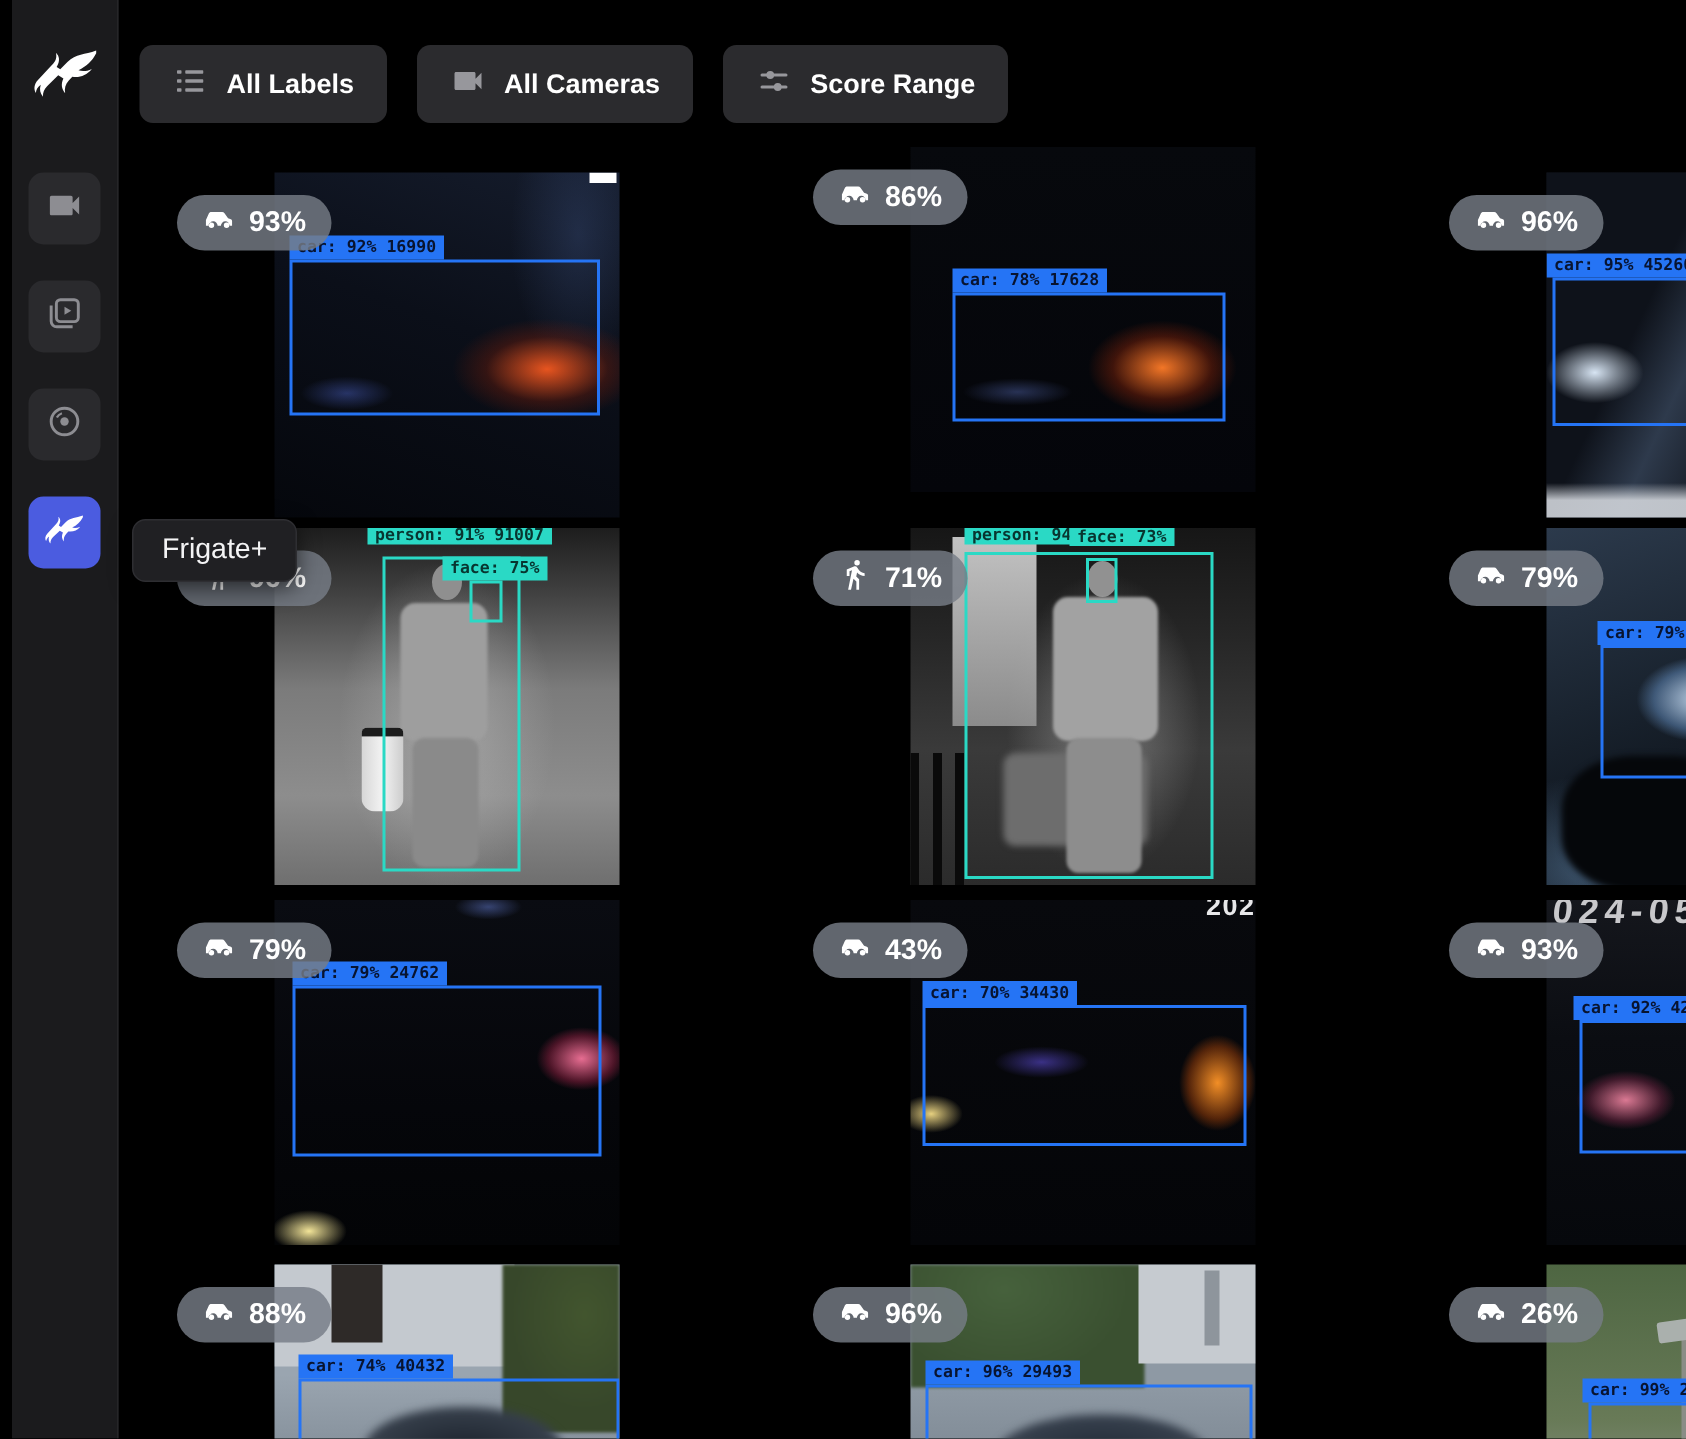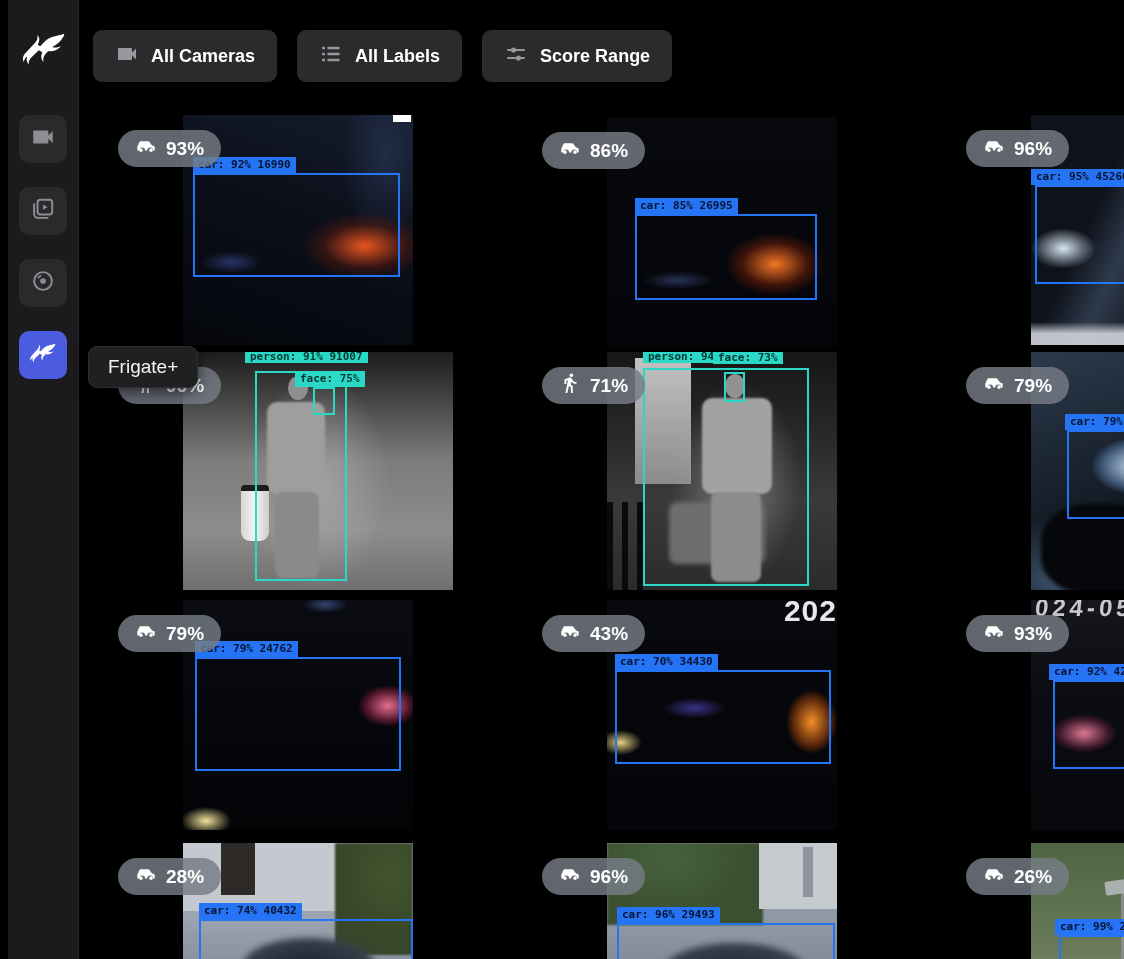--- a/index.html
+++ b/index.html
@@ -56,21 +56,21 @@
   .s12{background:
     radial-gradient(66px 42px at 73% 64%, rgba(255,124,40,.95), rgba(150,40,10,.4) 50%, transparent 75%),
     radial-gradient(52px 13px at 31% 71%, rgba(120,150,255,.3), transparent 70%),
     linear-gradient(180deg,#07090d,#04050a);}
   .s13{background:
     radial-gradient(54px 34px at 14% 58%, rgba(226,240,255,.95), transparent 60%),
     linear-gradient(0deg, rgba(208,212,218,.9) 0 5%, transparent 10%),
     linear-gradient(115deg,#0e121a 32%,#2e3a4c 46%,#141922 62%),#0a0d13;}
   .ir1{background:
     radial-gradient(100px 150px at 50% 55%, rgba(190,190,190,.55), transparent 72%),
-    linear-gradient(180deg,#1d1d1d 0%,#3c3c3c 16%,#7b7b7b 45%,#8d8d8d 75%,#6f6f6f 100%); padding-left: 40px;}
+    linear-gradient(180deg,#1d1d1d 0%,#3c3c3c 16%,#7b7b7b 45%,#8d8d8d 75%,#6f6f6f 100%);}
   .ir2{background:
     radial-gradient(90px 140px at 56% 55%, rgba(185,185,185,.5), transparent 72%),
     linear-gradient(180deg,#161616,#262626 30%,#3a3a3a 62%,#2b2b2b);}
   .s23{background:
     radial-gradient(58px 38px at 45% 48%, rgba(215,235,255,.9), rgba(120,170,230,.4) 55%, transparent 75%),
     radial-gradient(120px 90px at 12% 96%, rgba(108,148,188,.5), transparent 70%),
     linear-gradient(160deg,#2c3a4c 0%,#1a2430 40%,#0c1118 75%,#070a0f);}
   .s31{background:
     radial-gradient(40px 28px at 89% 46%, rgba(255,120,160,.9), rgba(180,40,80,.4) 55%, transparent 75%),
     radial-gradient(36px 20px at 10% 96%, rgba(255,240,160,.95), transparent 70%),
@@ -156,29 +156,29 @@
           <use href="#sym-bird"></use>
         </svg></span>
   </div>
 </nav>
 
 <div class="tooltip">Frigate+</div>
 
 <div class="toolbar">
   <button class="tb-btn">
     <span><svg viewBox="0 0 24 24">
-          <use href="#sym-videocam"></use>
-        </svg></span>
-    <span>All Cameras</span>
+          <use href="#sym-list"></use>
+        </svg></span>
+    <span>All Labels</span>
   </button>
   <button class="tb-btn">
     <span><svg viewBox="0 0 24 24">
-          <use href="#sym-list"></use>
-        </svg></span>
-    <span>All Labels</span>
+          <use href="#sym-videocam"></use>
+        </svg></span>
+    <span>All Cameras</span>
   </button>
   <button class="tb-btn">
     <span><svg viewBox="0 0 24 24">
           <use href="#sym-sliders"></use>
         </svg></span>
     <span>Score Range</span>
   </button>
 </div>
 
 <div class="card" style="left:86px;top:115px;height:230px">
@@ -188,29 +188,29 @@
         </svg></span>
     <span>93%</span>
   </div>
   <div class="snap s11" style="height:230px">
     <div class="fx" style="right:2px;top:0;width:18px;height:7px;background:#fff"></div>
     <div class="blabel" style="left:10px;top:42px">car: 92% 16990</div>
     <div class="bbox" style="left:10px;top:58px;width:203px;height:100px"></div>
   </div>
 </div>
 
-<div class="card" style="left:510px;top:117px;height:230px">
+<div class="card" style="left:510px;top:98px;height:230px">
   <div class="badge">
     <span><svg viewBox="0 0 24 24">
           <use href="#sym-car"></use>
         </svg></span>
     <span>86%</span>
   </div>
   <div class="snap s12" style="height:230px">
-    <div class="blabel" style="left:28px;top:81px">car: 85% 26995</div>
+    <div class="blabel" style="left:28px;top:81px">car: 78% 17628</div>
     <div class="bbox" style="left:28px;top:97px;width:178px;height:82px"></div>
   </div>
 </div>
 
 <div class="card" style="left:934px;top:115px;height:230px">
   <div class="badge">
     <span><svg viewBox="0 0 24 24">
           <use href="#sym-car"></use>
         </svg></span>
     <span>96%</span>
@@ -289,21 +289,21 @@
 </div>
 
 <div class="card" style="left:510px;top:600px;height:230px">
   <div class="badge">
     <span><svg viewBox="0 0 24 24">
           <use href="#sym-car"></use>
         </svg></span>
     <span>43%</span>
   </div>
   <div class="snap s32" style="height:230px">
-    <div class="ovl" style="right:0;top:-6px;font-size:30px;letter-spacing:1px">202</div>
+    <div class="ovl" style="right:0;top:-6px;font-size:18px;letter-spacing:1px">202</div>
     <div class="blabel" style="left:8px;top:54px">car: 70% 34430</div>
     <div class="bbox" style="left:8px;top:70px;width:212px;height:90px"></div>
   </div>
 </div>
 
 <div class="card" style="left:934px;top:600px;height:230px">
   <div class="badge">
     <span><svg viewBox="0 0 24 24">
           <use href="#sym-car"></use>
         </svg></span>
@@ -314,21 +314,21 @@
     <div class="blabel" style="left:18px;top:64px">car: 92% 4218</div>
     <div class="bbox" style="left:22px;top:80px;width:210px;height:85px"></div>
   </div>
 </div>
 
 <div class="card" style="left:86px;top:843px;height:230px">
   <div class="badge">
     <span><svg viewBox="0 0 24 24">
           <use href="#sym-car"></use>
         </svg></span>
-    <span>28%</span>
+    <span>88%</span>
   </div>
   <div class="snap s41" style="height:230px">
     <div class="fx" style="left:0;top:0;width:160px;height:68px;background:#c4c9cf"></div>
     <div class="fx" style="left:38px;top:0;width:34px;height:52px;background:#2e2a28"></div>
     <div class="fx" style="left:152px;top:0;width:78px;height:112px;background:radial-gradient(70px 90px at 70% 30%,#42552e,#37472a 70%);filter:blur(1px)"></div>
     <div class="fx" style="left:60px;top:95px;width:132px;height:56px;background:radial-gradient(#1c232d,#39424e 75%,transparent);border-radius:50%;filter:blur(3px)"></div>
 
     <div class="blabel" style="left:16px;top:60px">car: 74% 40432</div>
     <div class="bbox" style="left:16px;top:76px;width:210px;height:120px"></div>
   </div>

